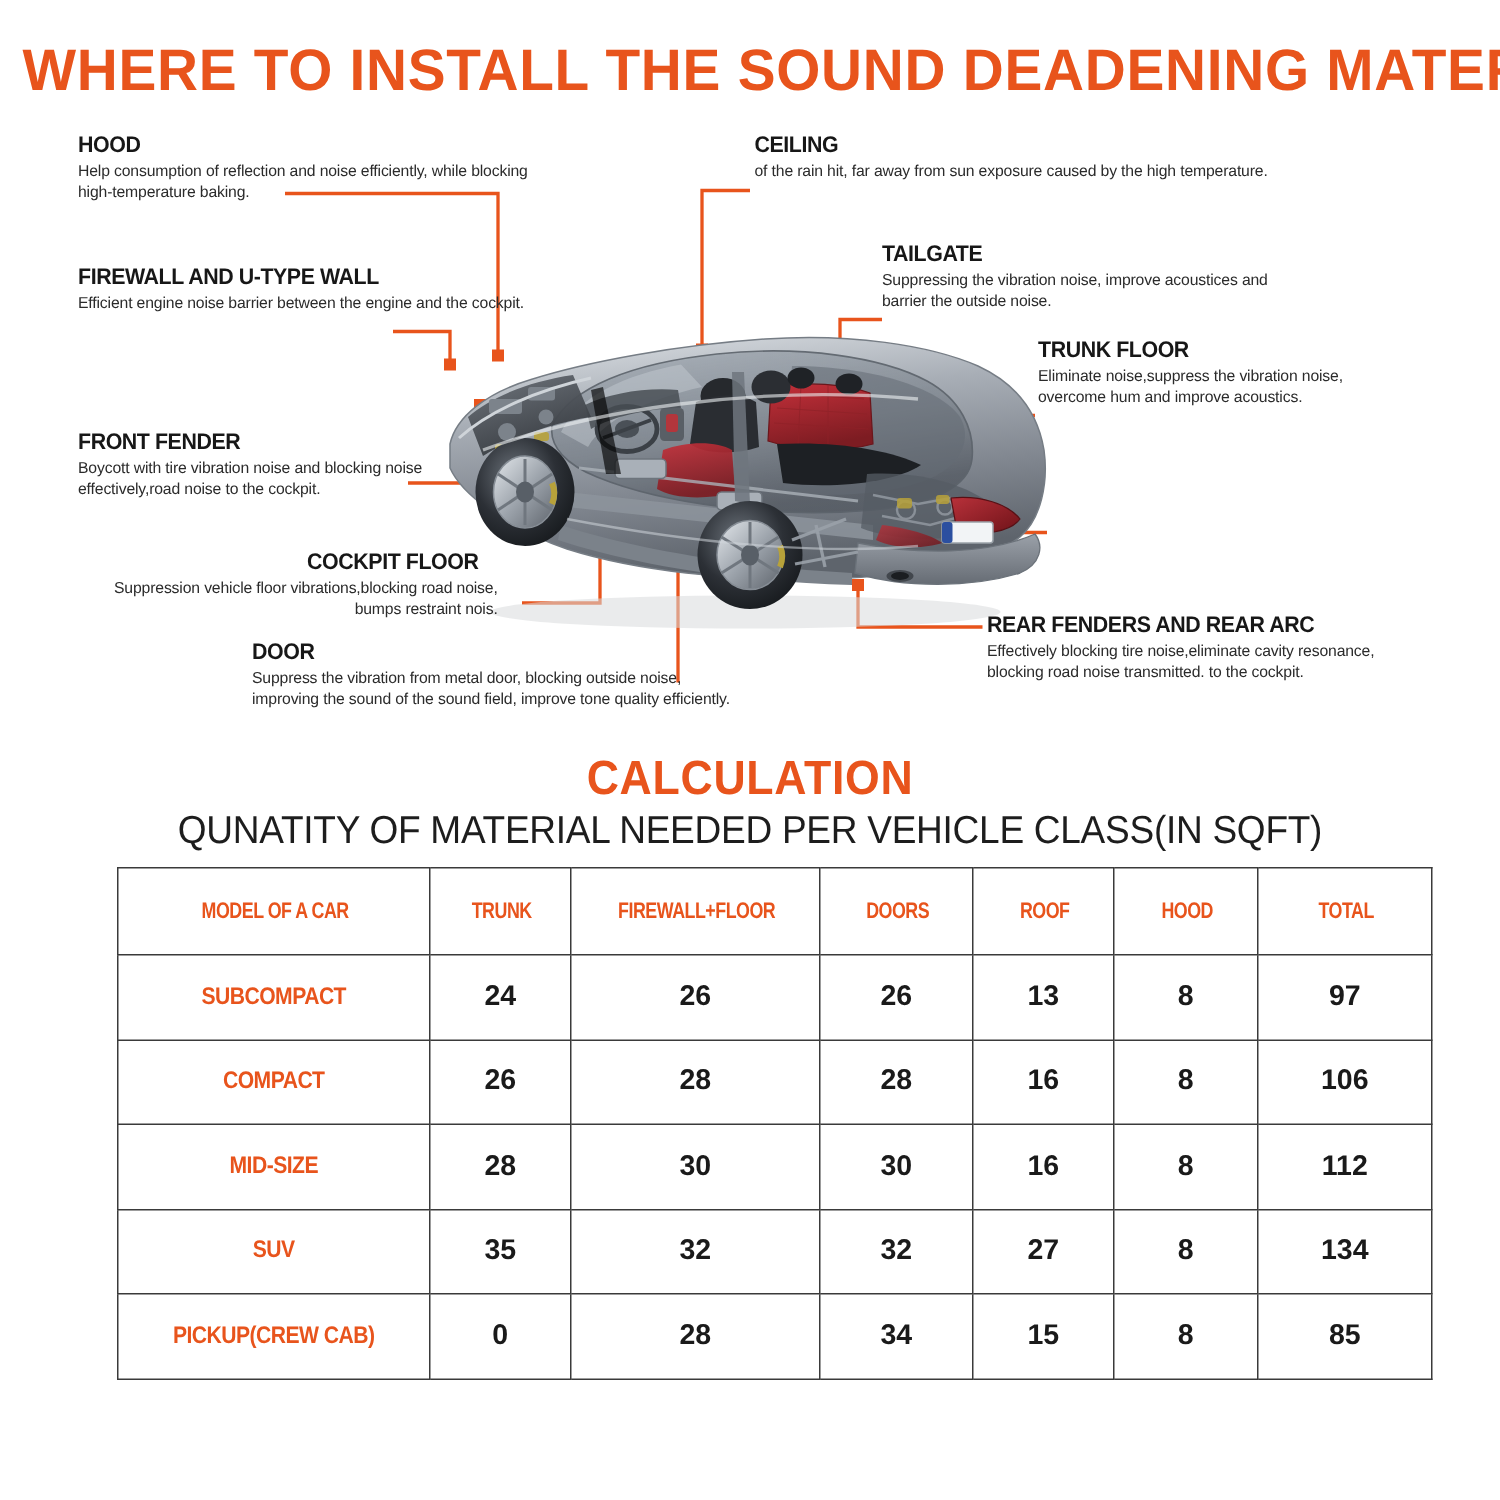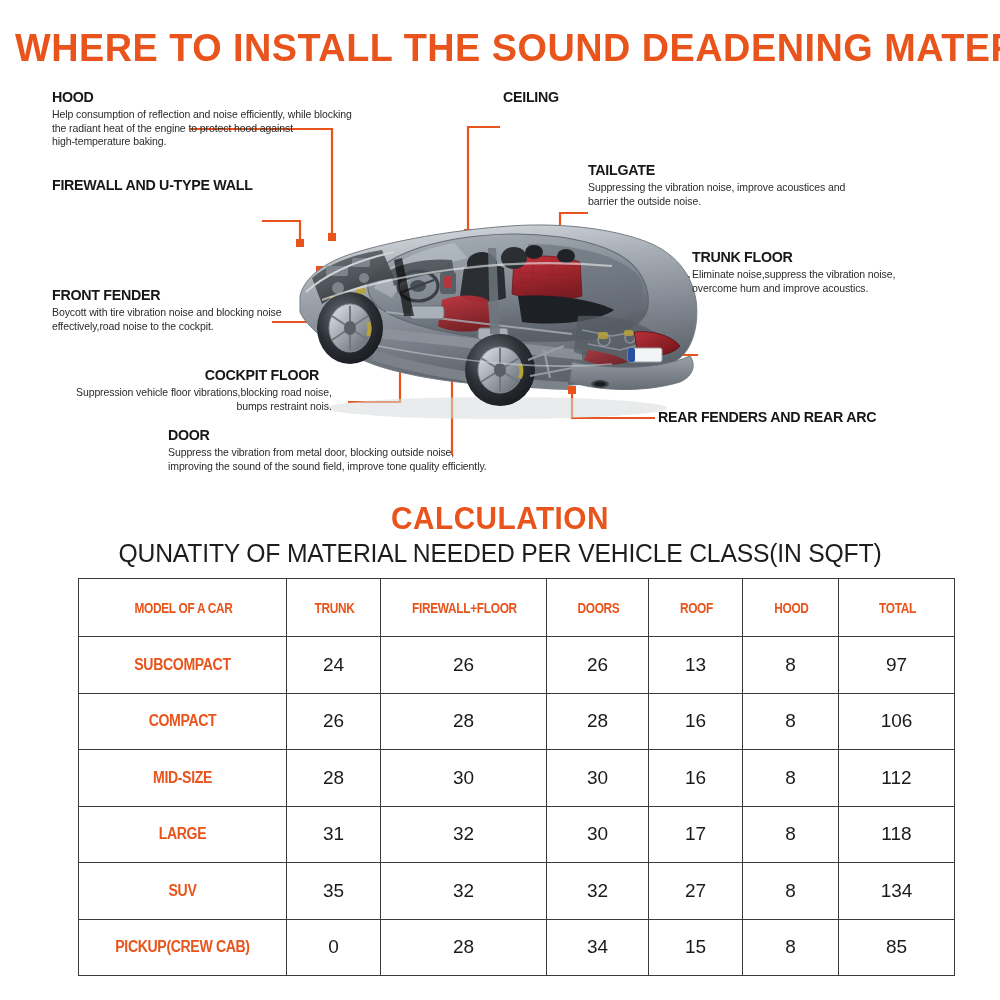--- a/index.html
+++ b/index.html
@@ -119,21 +119,21 @@
     color: #E8541C;
     font-family: "Liberation Sans", sans-serif;
     font-weight: bold;
     font-size: 16px;
     letter-spacing: -0.4px;
   }
   #calc-table tbody td.num {
     color: #1a1a1a;
     font-family: "Liberation Sans", sans-serif;
     font-size: 19px;
-    font-weight: normal;
+    font-weight: bold;
   }
   .th-inner { display: block; transform: scaleX(0.88); }
   .rl-inner { display: block; transform: scaleX(0.88); }
 </style>
 </head>
 <body>
 
 <div id="main-title">WHERE TO INSTALL THE SOUND DEADENING MATERIAL</div>
 
 <svg id="leaders" viewBox="0 0 1000 500">
@@ -349,27 +349,29 @@
   </g>
 
   <path d="M 40 100 C 110 74, 220 56, 330 66" fill="none" stroke="#eef1f4" stroke-width="2.2" opacity="0.6"></path>
   <path d="M 96 146 C 180 162, 264 170, 330 164" fill="none" stroke="#cfd5db" stroke-width="1.6" opacity="0.55"></path>
 </svg>
 
 <div class="callout" style="left:52px; top:88px;">
   <p class="c-title">HOOD</p>
   <p class="c-body">
     <span>Help consumption of reflection and noise efficiently, while blocking</span>
-    <span>the radiant heat of the engine to protect hood against</span>
     <span>high-temperature baking.</span>
   </p>
 </div>
 
 <div class="callout" style="left:52px; top:176px;">
   <p class="c-title">FIREWALL AND U-TYPE WALL</p>
+  <p class="c-body">
+    <span>Efficient engine noise barrier between the engine and the cockpit.</span>
+  </p>
 </div>
 
 <div class="callout" style="left:52px; top:286px;">
   <p class="c-title">FRONT FENDER</p>
   <p class="c-body">
     <span>Boycott with tire vibration noise and blocking noise</span>
     <span>effectively,road noise to the cockpit.</span>
   </p>
 </div>
 
@@ -385,41 +387,46 @@
   <p class="c-title">DOOR</p>
   <p class="c-body">
     <span>Suppress the vibration from metal door, blocking outside noise,</span>
     <span>improving the sound of the sound field, improve tone quality efficiently.</span>
   </p>
 </div>
 
 <div class="callout" style="left:503px; top:88px;">
   <p class="c-title">CEILING</p>
   <p class="c-body">
+    <span>of the rain hit, far away from sun exposure caused by the high temperature.</span>
   </p>
 </div>
 
 <div class="callout" style="left:588px; top:161px;">
   <p class="c-title">TAILGATE</p>
   <p class="c-body">
     <span>Suppressing the vibration noise, improve acoustices and</span>
     <span>barrier the outside noise.</span>
   </p>
 </div>
 
-<div class="callout" style="left:692px; top:248px;">
+<div class="callout" style="left:692px; top:225px;">
   <p class="c-title">TRUNK FLOOR</p>
   <p class="c-body">
     <span>Eliminate noise,suppress the vibration noise,</span>
     <span>overcome hum and improve acoustics.</span>
   </p>
 </div>
 
 <div class="callout" style="left:658px; top:408px;">
   <p class="c-title">REAR FENDERS AND REAR ARC</p>
+  <p class="c-body">
+    <span>Effectively blocking tire noise,eliminate cavity resonance,</span>
+    <span>blocking road noise transmitted. to the cockpit.</span>
+  </p>
 </div>
 
 <div id="calc-title">CALCULATION</div>
 <div id="calc-subtitle">QUNATITY OF MATERIAL NEEDED PER VEHICLE CLASS(IN SQFT)</div>
 
 <table id="calc-table">
   <colgroup>
     <col style="width:208px">
       <col style="width:94px">
       <col style="width:166px">
@@ -482,31 +489,20 @@
         </td>
       <td class="num">28</td>
       <td class="num">30</td>
       <td class="num">30</td>
       <td class="num">16</td>
       <td class="num">8</td>
       <td class="num">112</td>
     </tr>
     <tr>
       <td class="rowlabel">
-          <span class="rl-inner">LARGE</span>
-        </td>
-      <td class="num">31</td>
-      <td class="num">32</td>
-      <td class="num">30</td>
-      <td class="num">17</td>
-      <td class="num">8</td>
-      <td class="num">118</td>
-    </tr>
-    <tr>
-      <td class="rowlabel">
           <span class="rl-inner">SUV</span>
         </td>
       <td class="num">35</td>
       <td class="num">32</td>
       <td class="num">32</td>
       <td class="num">27</td>
       <td class="num">8</td>
       <td class="num">134</td>
     </tr>
     <tr>

